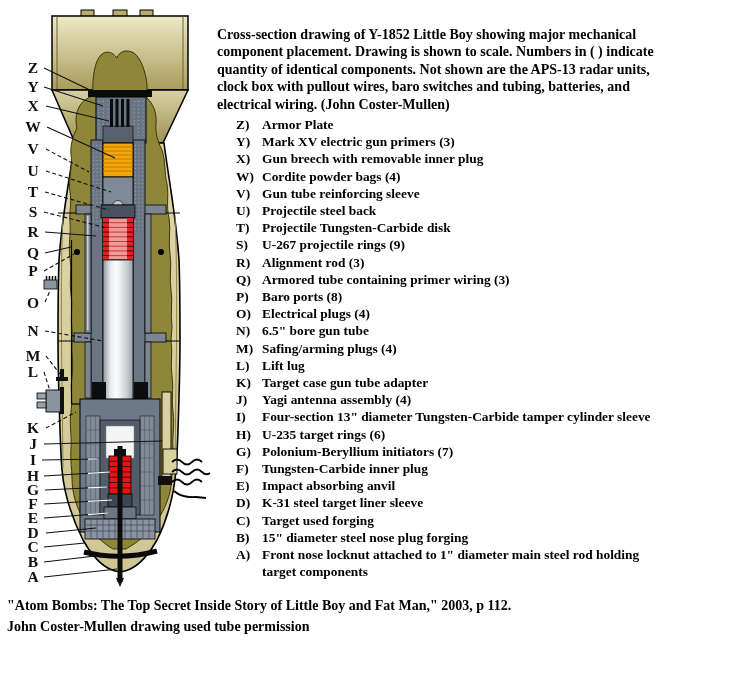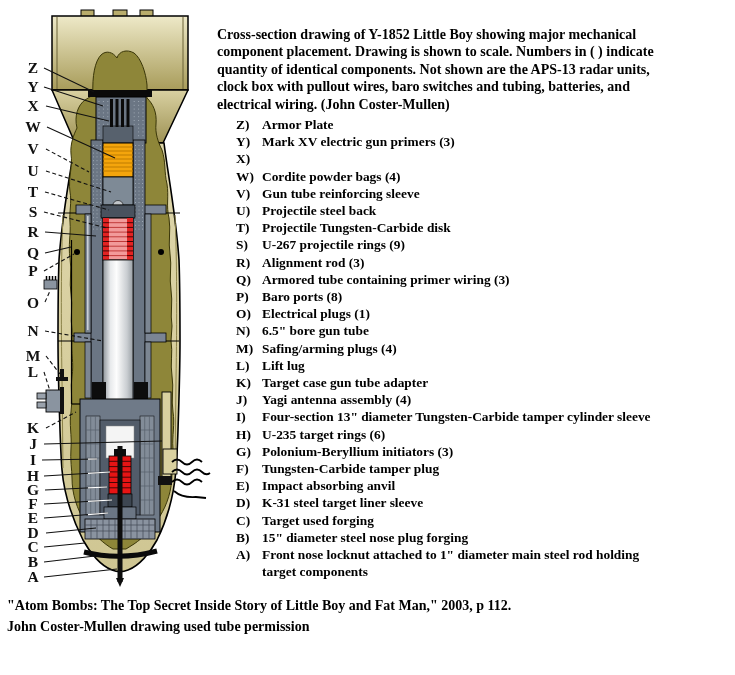--- a/index.html
+++ b/index.html
@@ -369,20 +369,21 @@
       <div class="lrow">
         <span class="ll">Z)</span>
         <span class="lt">Armor Plate</span>
       </div>
       <div class="lrow">
         <span class="ll">Y)</span>
         <span class="lt">Mark XV electric gun primers (3)</span>
       </div>
       <div class="lrow">
         <span class="ll">X)</span>
+        <span class="lt">Gun breech with removable inner plug</span>
       </div>
       <div class="lrow">
         <span class="ll">W)</span>
         <span class="lt">Cordite powder bags (4)</span>
       </div>
       <div class="lrow">
         <span class="ll">V)</span>
         <span class="lt">Gun tube reinforcing sleeve</span>
       </div>
       <div class="lrow">
@@ -404,21 +405,21 @@
       <div class="lrow">
         <span class="ll">Q)</span>
         <span class="lt">Armored tube containing primer wiring (3)</span>
       </div>
       <div class="lrow">
         <span class="ll">P)</span>
         <span class="lt">Baro ports (8)</span>
       </div>
       <div class="lrow">
         <span class="ll">O)</span>
-        <span class="lt">Electrical plugs (1)</span>
+        <span class="lt">Electrical plugs (4)</span>
       </div>
       <div class="lrow">
         <span class="ll">N)</span>
         <span class="lt">6.5" bore gun tube</span>
       </div>
       <div class="lrow">
         <span class="ll">M)</span>
         <span class="lt">Safing/arming plugs (4)</span>
       </div>
       <div class="lrow">
@@ -436,25 +437,25 @@
       <div class="lrow">
         <span class="ll">I)</span>
         <span class="lt">Four-section 13" diameter Tungsten-Carbide tamper cylinder sleeve</span>
       </div>
       <div class="lrow">
         <span class="ll">H)</span>
         <span class="lt">U-235 target rings (6)</span>
       </div>
       <div class="lrow">
         <span class="ll">G)</span>
-        <span class="lt">Polonium-Beryllium initiators (3)</span>
+        <span class="lt">Polonium-Beryllium initiators (7)</span>
       </div>
       <div class="lrow">
         <span class="ll">F)</span>
-        <span class="lt">Tungsten-Carbide tamper plug</span>
+        <span class="lt">Tungsten-Carbide inner plug</span>
       </div>
       <div class="lrow">
         <span class="ll">E)</span>
         <span class="lt">Impact absorbing anvil</span>
       </div>
       <div class="lrow">
         <span class="ll">D)</span>
         <span class="lt">K-31 steel target liner sleeve</span>
       </div>
       <div class="lrow">

